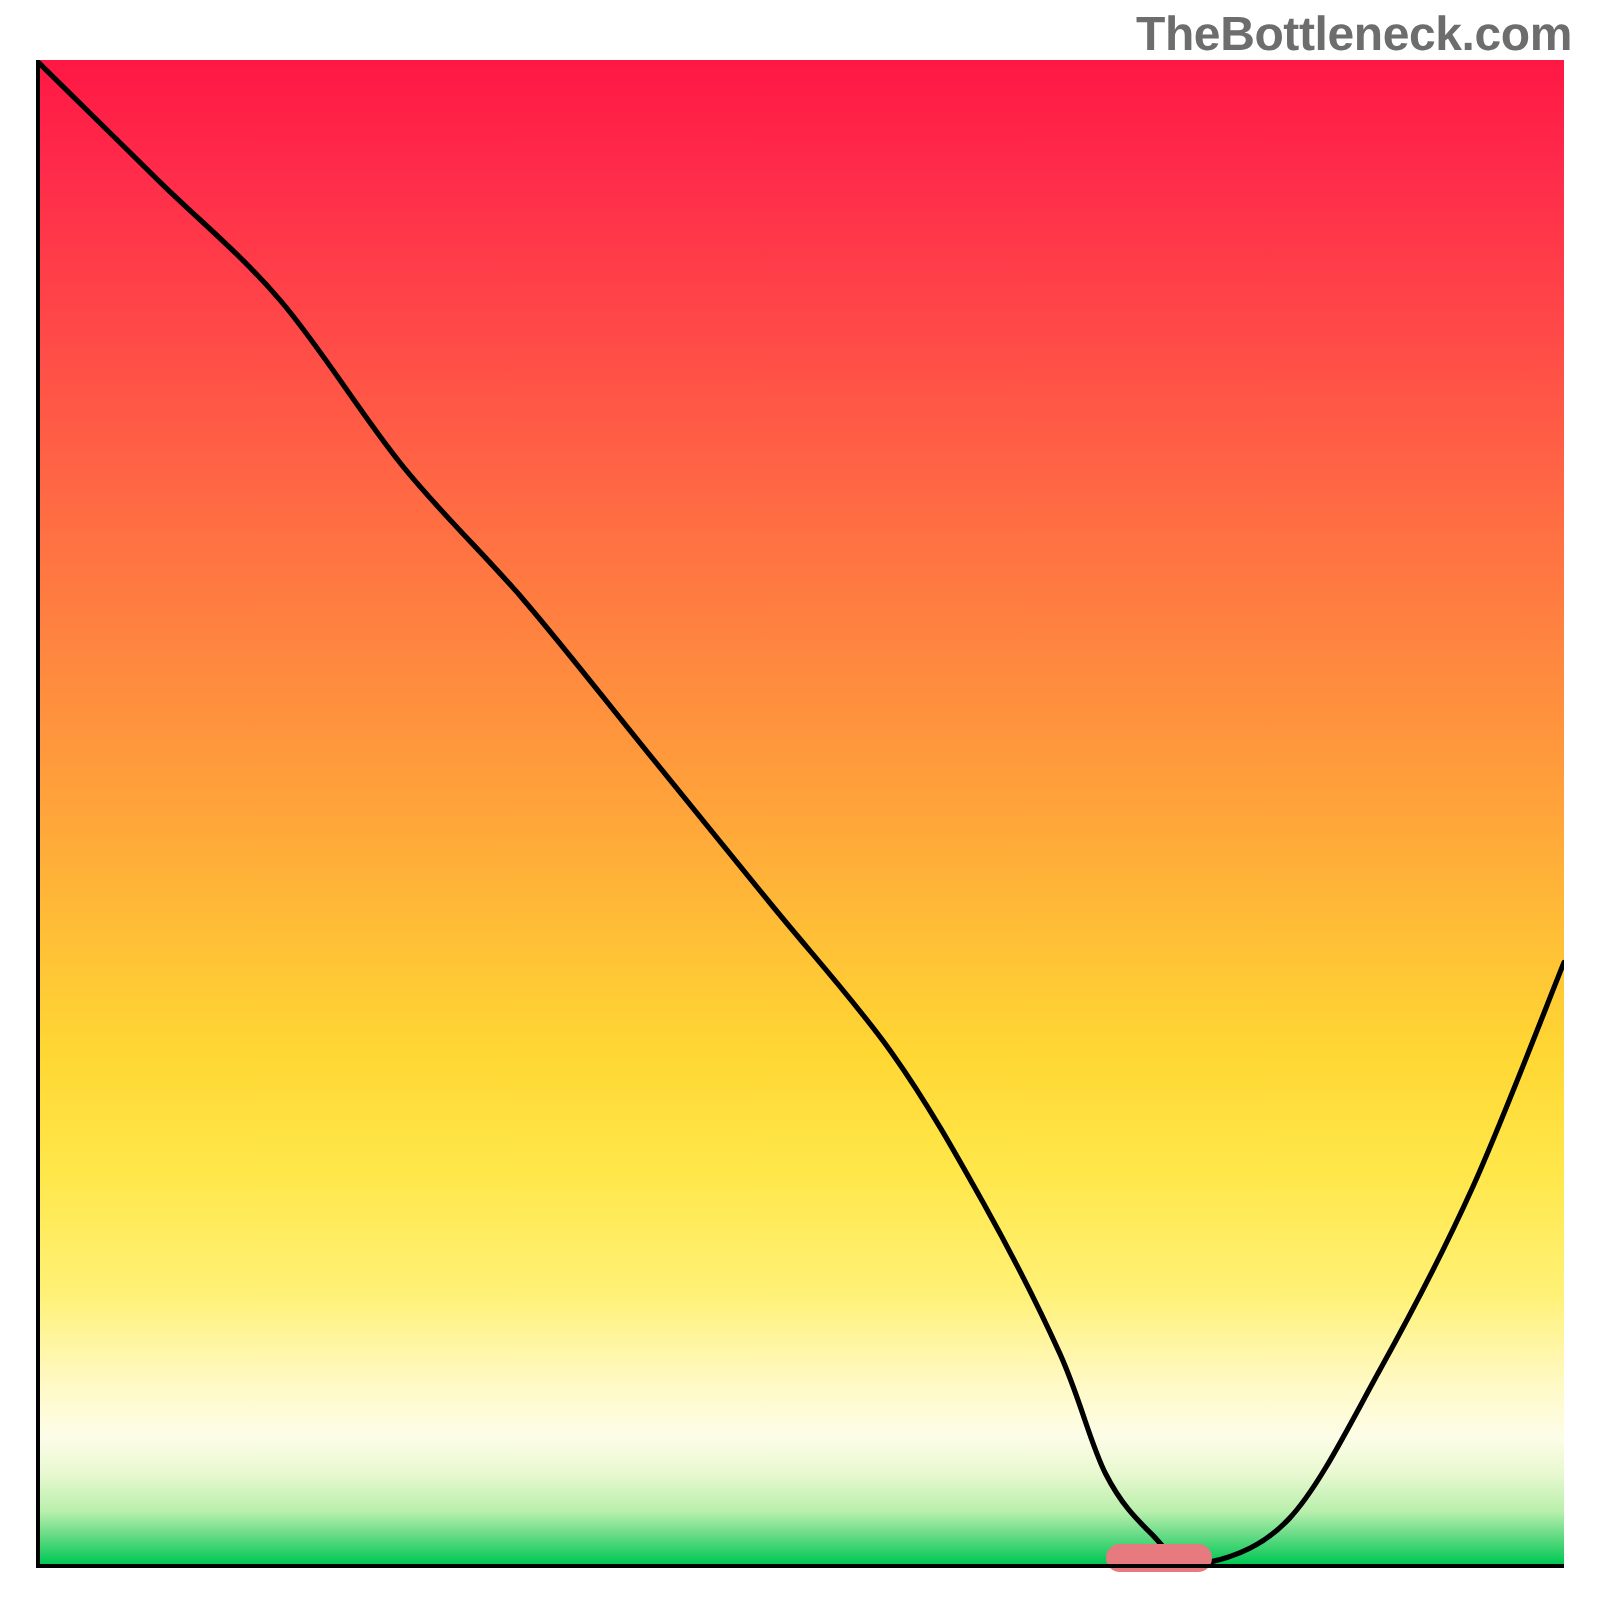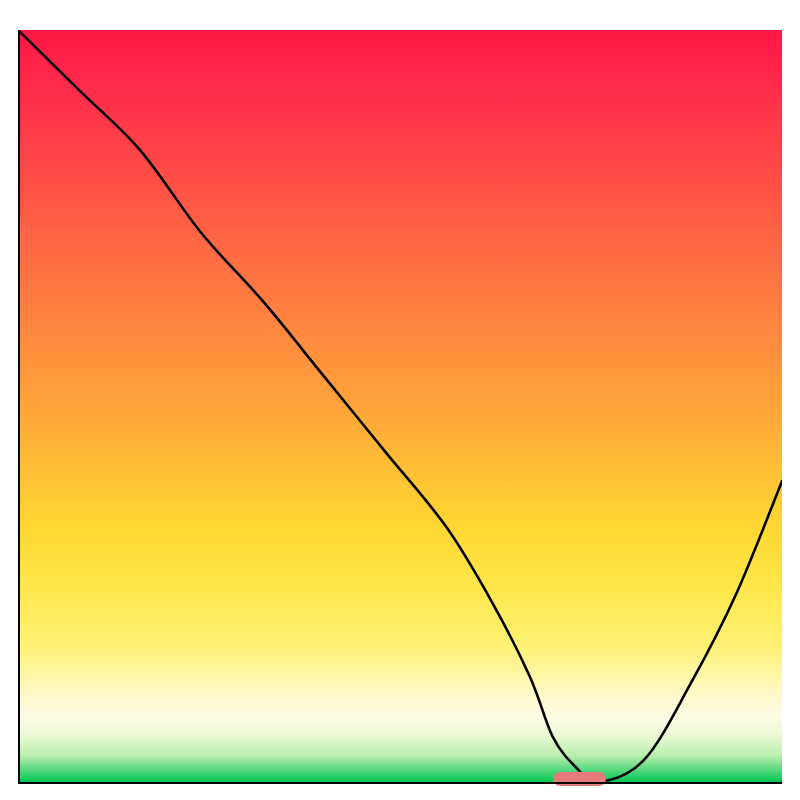--- a/index.html
+++ b/index.html
@@ -90,20 +90,21 @@
     background: #e77a7f;
     border-radius: 7px;
     height: 14px;
   }
 </style>
 </head>
 <body>
 
 <div class="wrap">
 
+  <div class="watermark">TheBottleneck.com</div>
 
   <div class="plot">
     <div class="bg-gradient"></div>
 
     <svg class="curve-svg" viewBox="0 0 764 752" preserveAspectRatio="none">
       <path fill="none" stroke="#000000" stroke-width="2.6" stroke-linejoin="round" stroke-linecap="round" d="M 0 0 C 10.186666666666667 10.026666666666662, 40.74666666666667 40.10666666666663, 61.120000000000005 60.15999999999997 C 81.49333333333334 80.21333333333331, 101.86666666666667 96.50666666666672, 122.24000000000001 120.32000000000005 C 142.61333333333334 144.13333333333338, 162.98666666666665 177.9733333333333, 183.35999999999999 203.03999999999996 C 203.73333333333332 228.10666666666663, 224.10666666666668 246.90666666666664, 244.48000000000002 270.71999999999997 C 264.85333333333335 294.5333333333333, 285.2266666666667 320.8533333333333, 305.6 345.91999999999996 C 325.97333333333336 370.9866666666666, 346.34666666666664 396.05333333333334, 366.71999999999997 421.12 C 387.0933333333333 446.18666666666667, 410.0133333333334 471.25333333333333, 427.84000000000003 496.32 C 445.6666666666667 521.3866666666667, 459.67333333333335 546.4533333333333, 473.68 571.52 C 487.68666666666667 596.5866666666667, 501.6933333333334 624.1600000000001, 511.88000000000005 646.72 C 522.0666666666667 669.28, 527.16 691.84, 534.8 706.88 C 542.4399999999999 721.92, 550.08 729.44, 557.72 736.96 C 565.36 744.48, 569.18 753.2533333333333, 580.64 752 C 592.1 750.7466666666667, 611.2 745.7333333333333, 626.48 729.44 C 641.76 713.1466666666668, 657.0400000000001 681.8133333333334, 672.32 654.24 C 687.6 626.6666666666666, 702.88 597.84, 718.16 564 C 733.4399999999999 530.16, 756.36 470, 764 451.2"></path>
     </svg>
 
     <div class="marker" style="left: 534.8px; width: 53.48px; top: 742px; background: rgb(231, 122, 127);"></div>
   </div>

